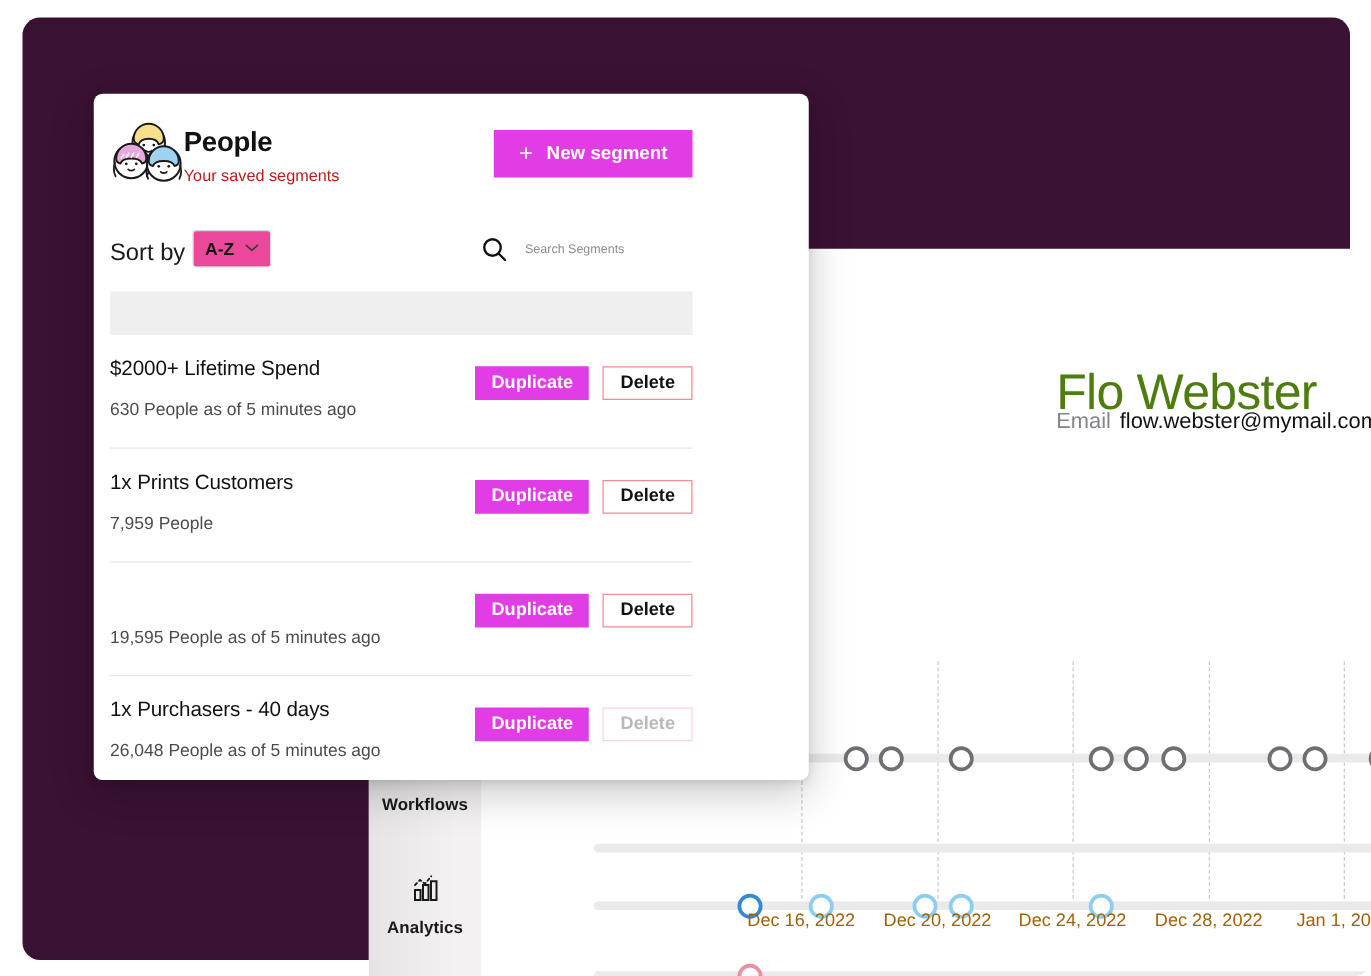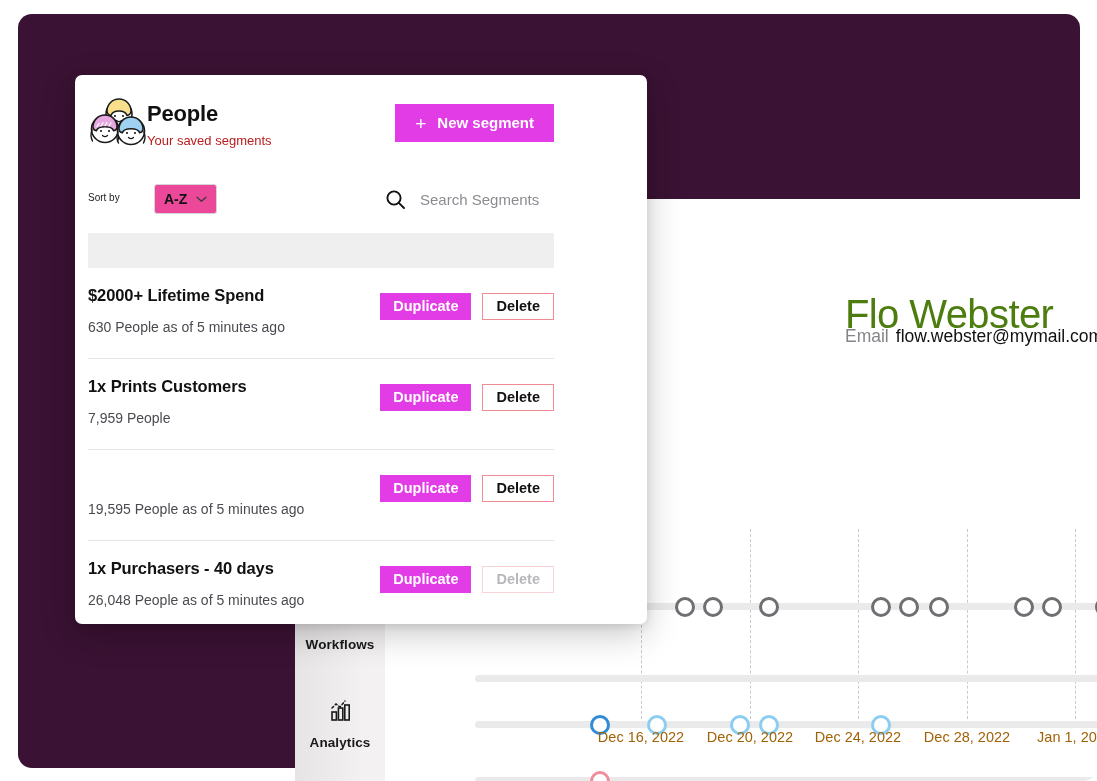--- a/index.html
+++ b/index.html
@@ -99,47 +99,47 @@
   #btn-new-segment{
     position:absolute;right:13px;top:29px;
     background:#e13ce6;color:#ffffff;border:none;
     font-family:inherit;font-size:15px;font-weight:700;
     padding:0 20px;height:38px;line-height:38px;cursor:pointer;
     display:flex;align-items:center;gap:11px;
   }
   #btn-new-segment .plus{font-size:19px;font-weight:400;line-height:1;}
 
   #toolbar{position:absolute;left:0;top:96px;width:492px;height:62px;}
-  #sortby-label{position:absolute;left:13px;top:21px;font-size:10px;color:#1b1b1b;text-align:center;}
+  #sortby-label{position:absolute;left:13px;top:21px;font-size:19px;color:#1b1b1b;text-align:center;}
   #sort-select{
     position:absolute;left:79px;top:13px;height:28px;
     border:1px solid #d6d4d8;border-radius:3px;background:#ec4899;
     padding:0 9px;display:flex;align-items:center;gap:9px;cursor:pointer;
   }
   #sort-value{font-size:14px;font-weight:700;color:#111;}
   #sort-caret{font-size:10px;color:#3a3a3a;}
   #search-icon{position:absolute;left:310px;top:18px;cursor:pointer;}
   #search-input{
     position:absolute;left:343px;top:14px;width:140px;height:26px;
     border:none;outline:none;background:transparent;
-    font-family:inherit;font-size:15px;color:#111;
+    font-family:inherit;font-size:10px;color:#111;
   }
   #search-input::placeholder{color:#8d8b92;}
 
   #list-header{position:absolute;left:13px;top:158px;width:466px;height:35px;background:#f0eff0;}
 
   #seg-list{position:absolute;left:0;top:193px;width:492px;}
   .seg-row{
     position:relative;height:90px;margin:0 13px;
     border-bottom:1px solid #e7e5e8;
   }
   .seg-row.last{border-bottom:none;}
   .seg-name{
     position:absolute;left:0;top:18px;
-    font-size:16.5px;font-weight:700;color:#111;letter-spacing:-.1px;
+    font-size:16.5px;font-weight:400;color:#111;letter-spacing:-.1px;
   }
   .seg-count{position:absolute;left:0;top:51px;font-size:14px;color:#4c4a50;}
   .seg-actions{position:absolute;right:0;top:25px;display:flex;gap:11px;}
   .btn-duplicate{
     background:#e13ce6;color:#fff;border:none;font-family:inherit;
     font-size:14.5px;font-weight:700;padding:0 13px;height:27px;
     line-height:27px;cursor:pointer;
   }
   .btn-delete{
     background:#fff;color:#111;border:1px solid #f08a94;font-family:inherit;

